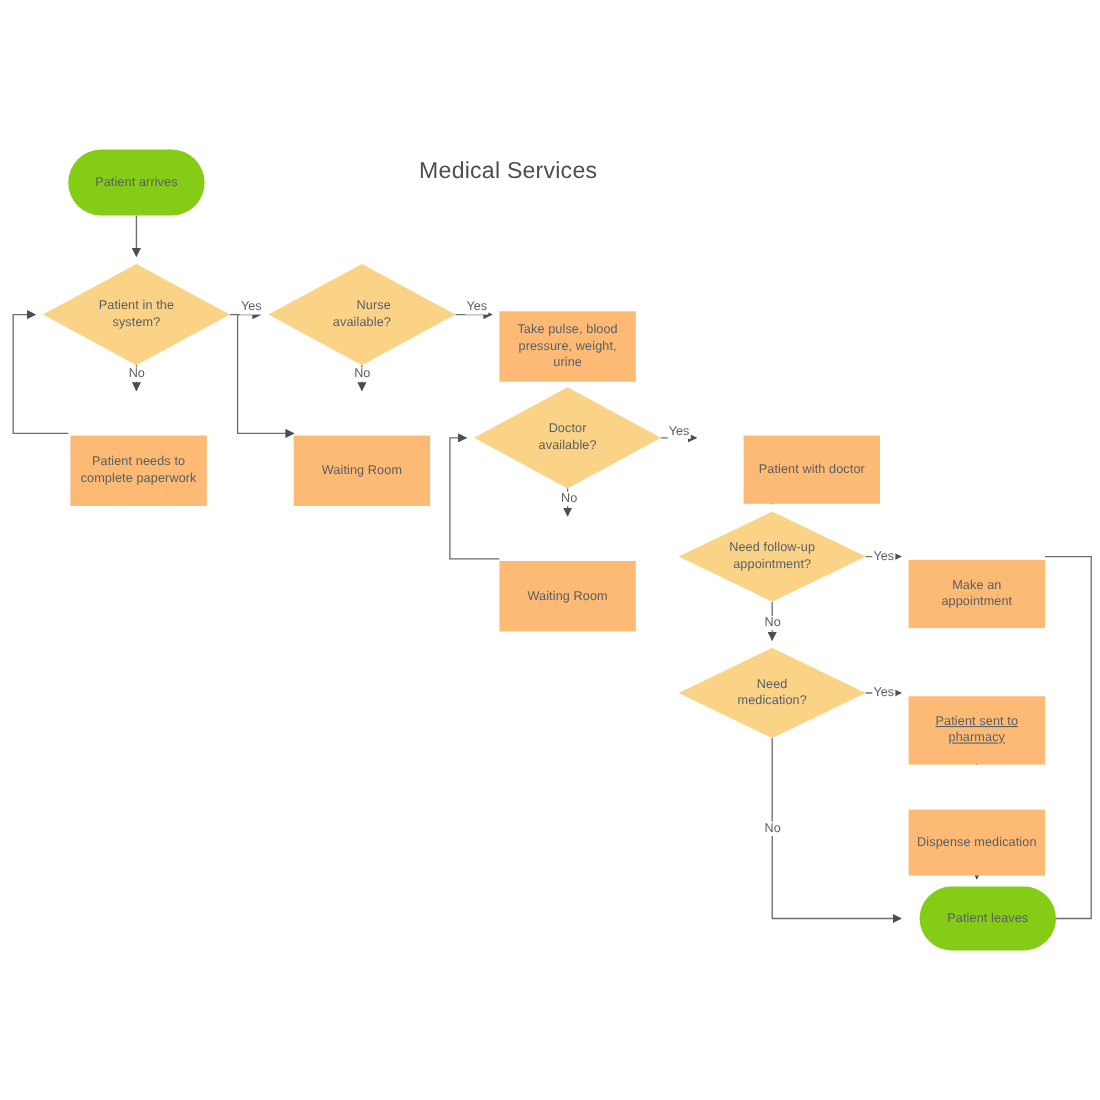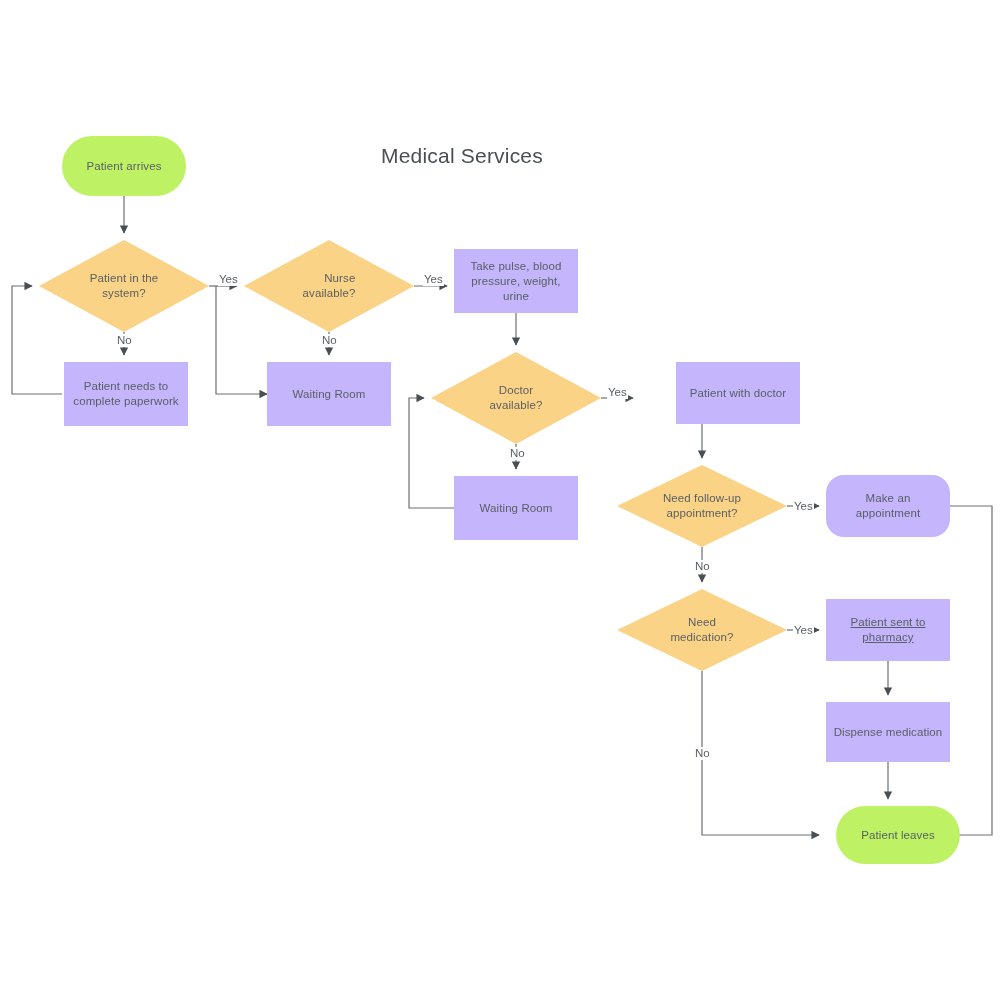--- a/index.html
+++ b/index.html
@@ -30,24 +30,25 @@
     display: flex;
     align-items: center;
     justify-content: center;
     text-align: center;
     color: #5a5f63;
     font-size: 11.5px;
     line-height: 15px;
     letter-spacing: 0.1px;
   }
   .node-process {
-    background: #c4b5fd;
+    background: #fdba74;
+    margin-top: 34px;
   }
   .node-terminator {
-    background: #bef264;
+    background: #84cc16;
     border-radius: 999px;
     align-items: center;
   }
   .node-decision {
     background: transparent;
   }
   .node-decision .diamond-shape {
     position: absolute;
     left: 0;
     top: 0;
@@ -151,21 +152,21 @@
         <div class="node-label">Waiting Room</div>
       </div>
       <div class="node node-process" style="left: 676px; top: 362px; width: 124px; height: 62px;">
         <div class="node-label">Patient with doctor</div>
       </div>
       <div class="node node-decision" style="left: 617px; top: 465px; width: 170px; height: 82px;">
         <div class="diamond-shape"></div>
         <div class="node-label">Need follow-up
 appointment?</div>
       </div>
-      <div class="node node-process" style="left: 826px; top: 475px; width: 124px; height: 62px; border-radius: 18px;">
+      <div class="node node-process" style="left: 826px; top: 475px; width: 124px; height: 62px;">
         <div class="node-label">Make an appointment</div>
       </div>
       <div class="node node-decision" style="left: 617px; top: 589px; width: 170px; height: 82px;">
         <div class="diamond-shape"></div>
         <div class="node-label">Need
 medication?</div>
       </div>
       <div class="node node-process" style="left: 826px; top: 599px; width: 124px; height: 62px; text-decoration: underline;">
         <div class="node-label">Patient sent to
 pharmacy</div>

